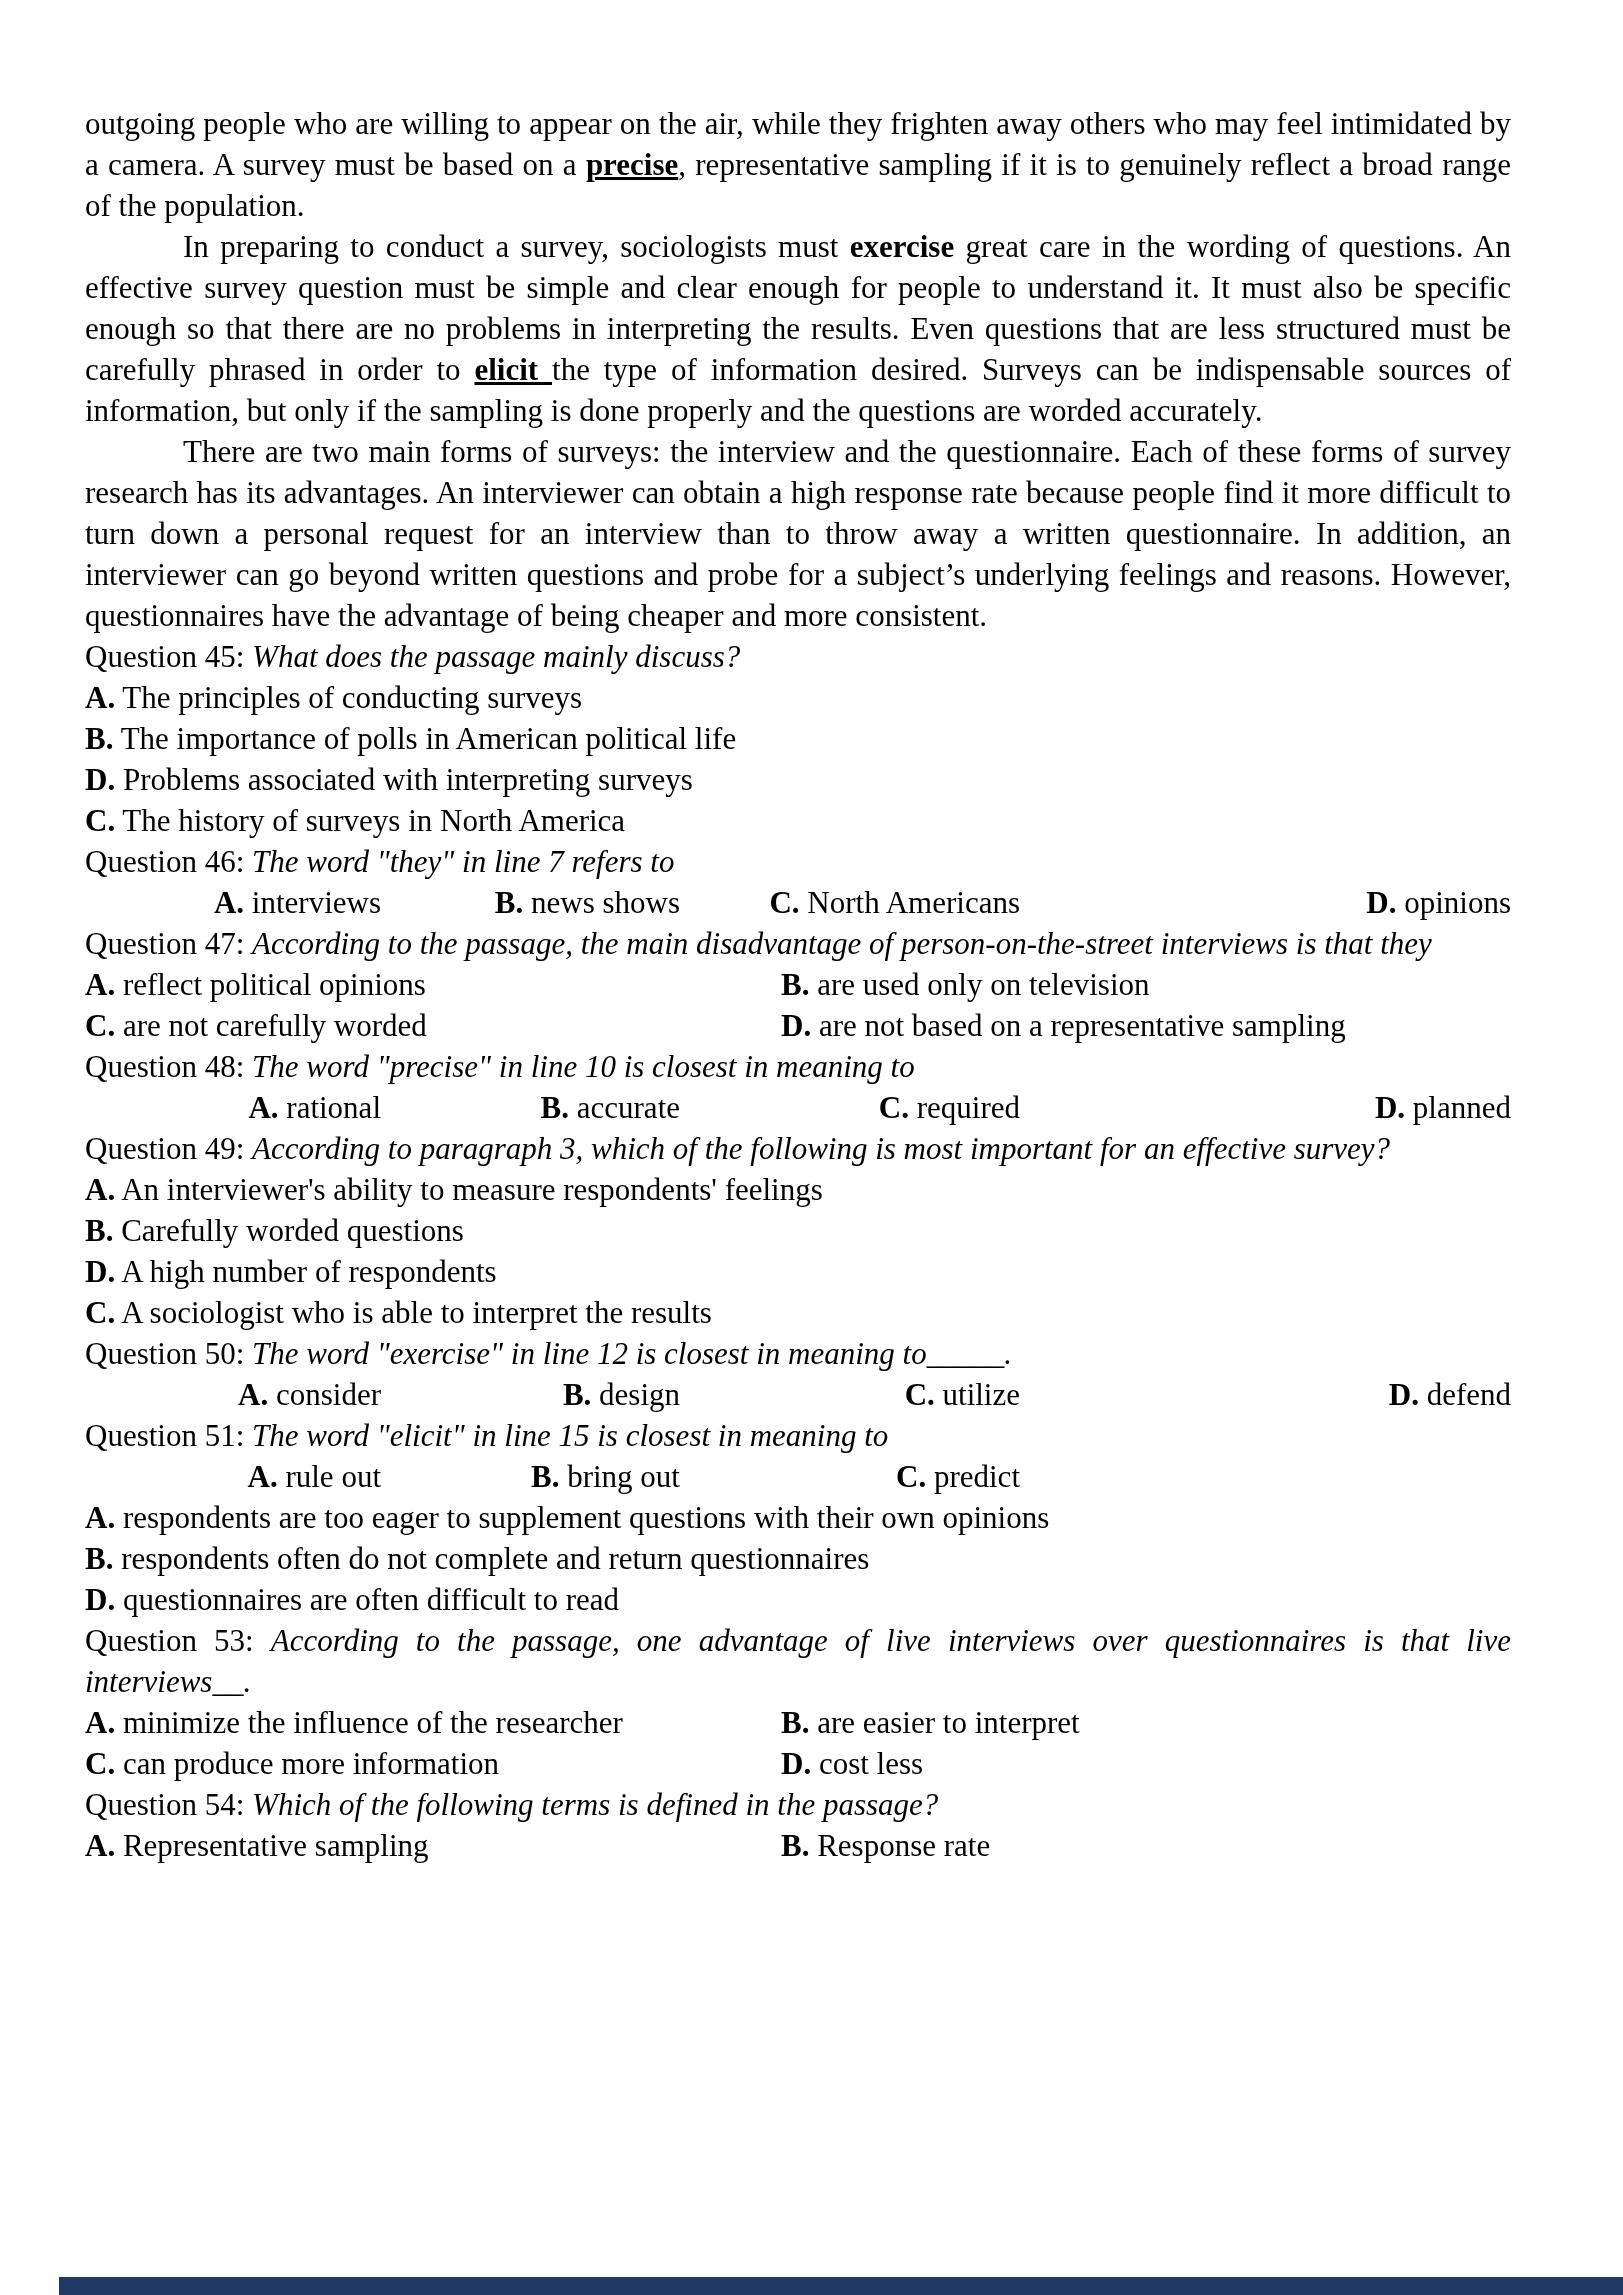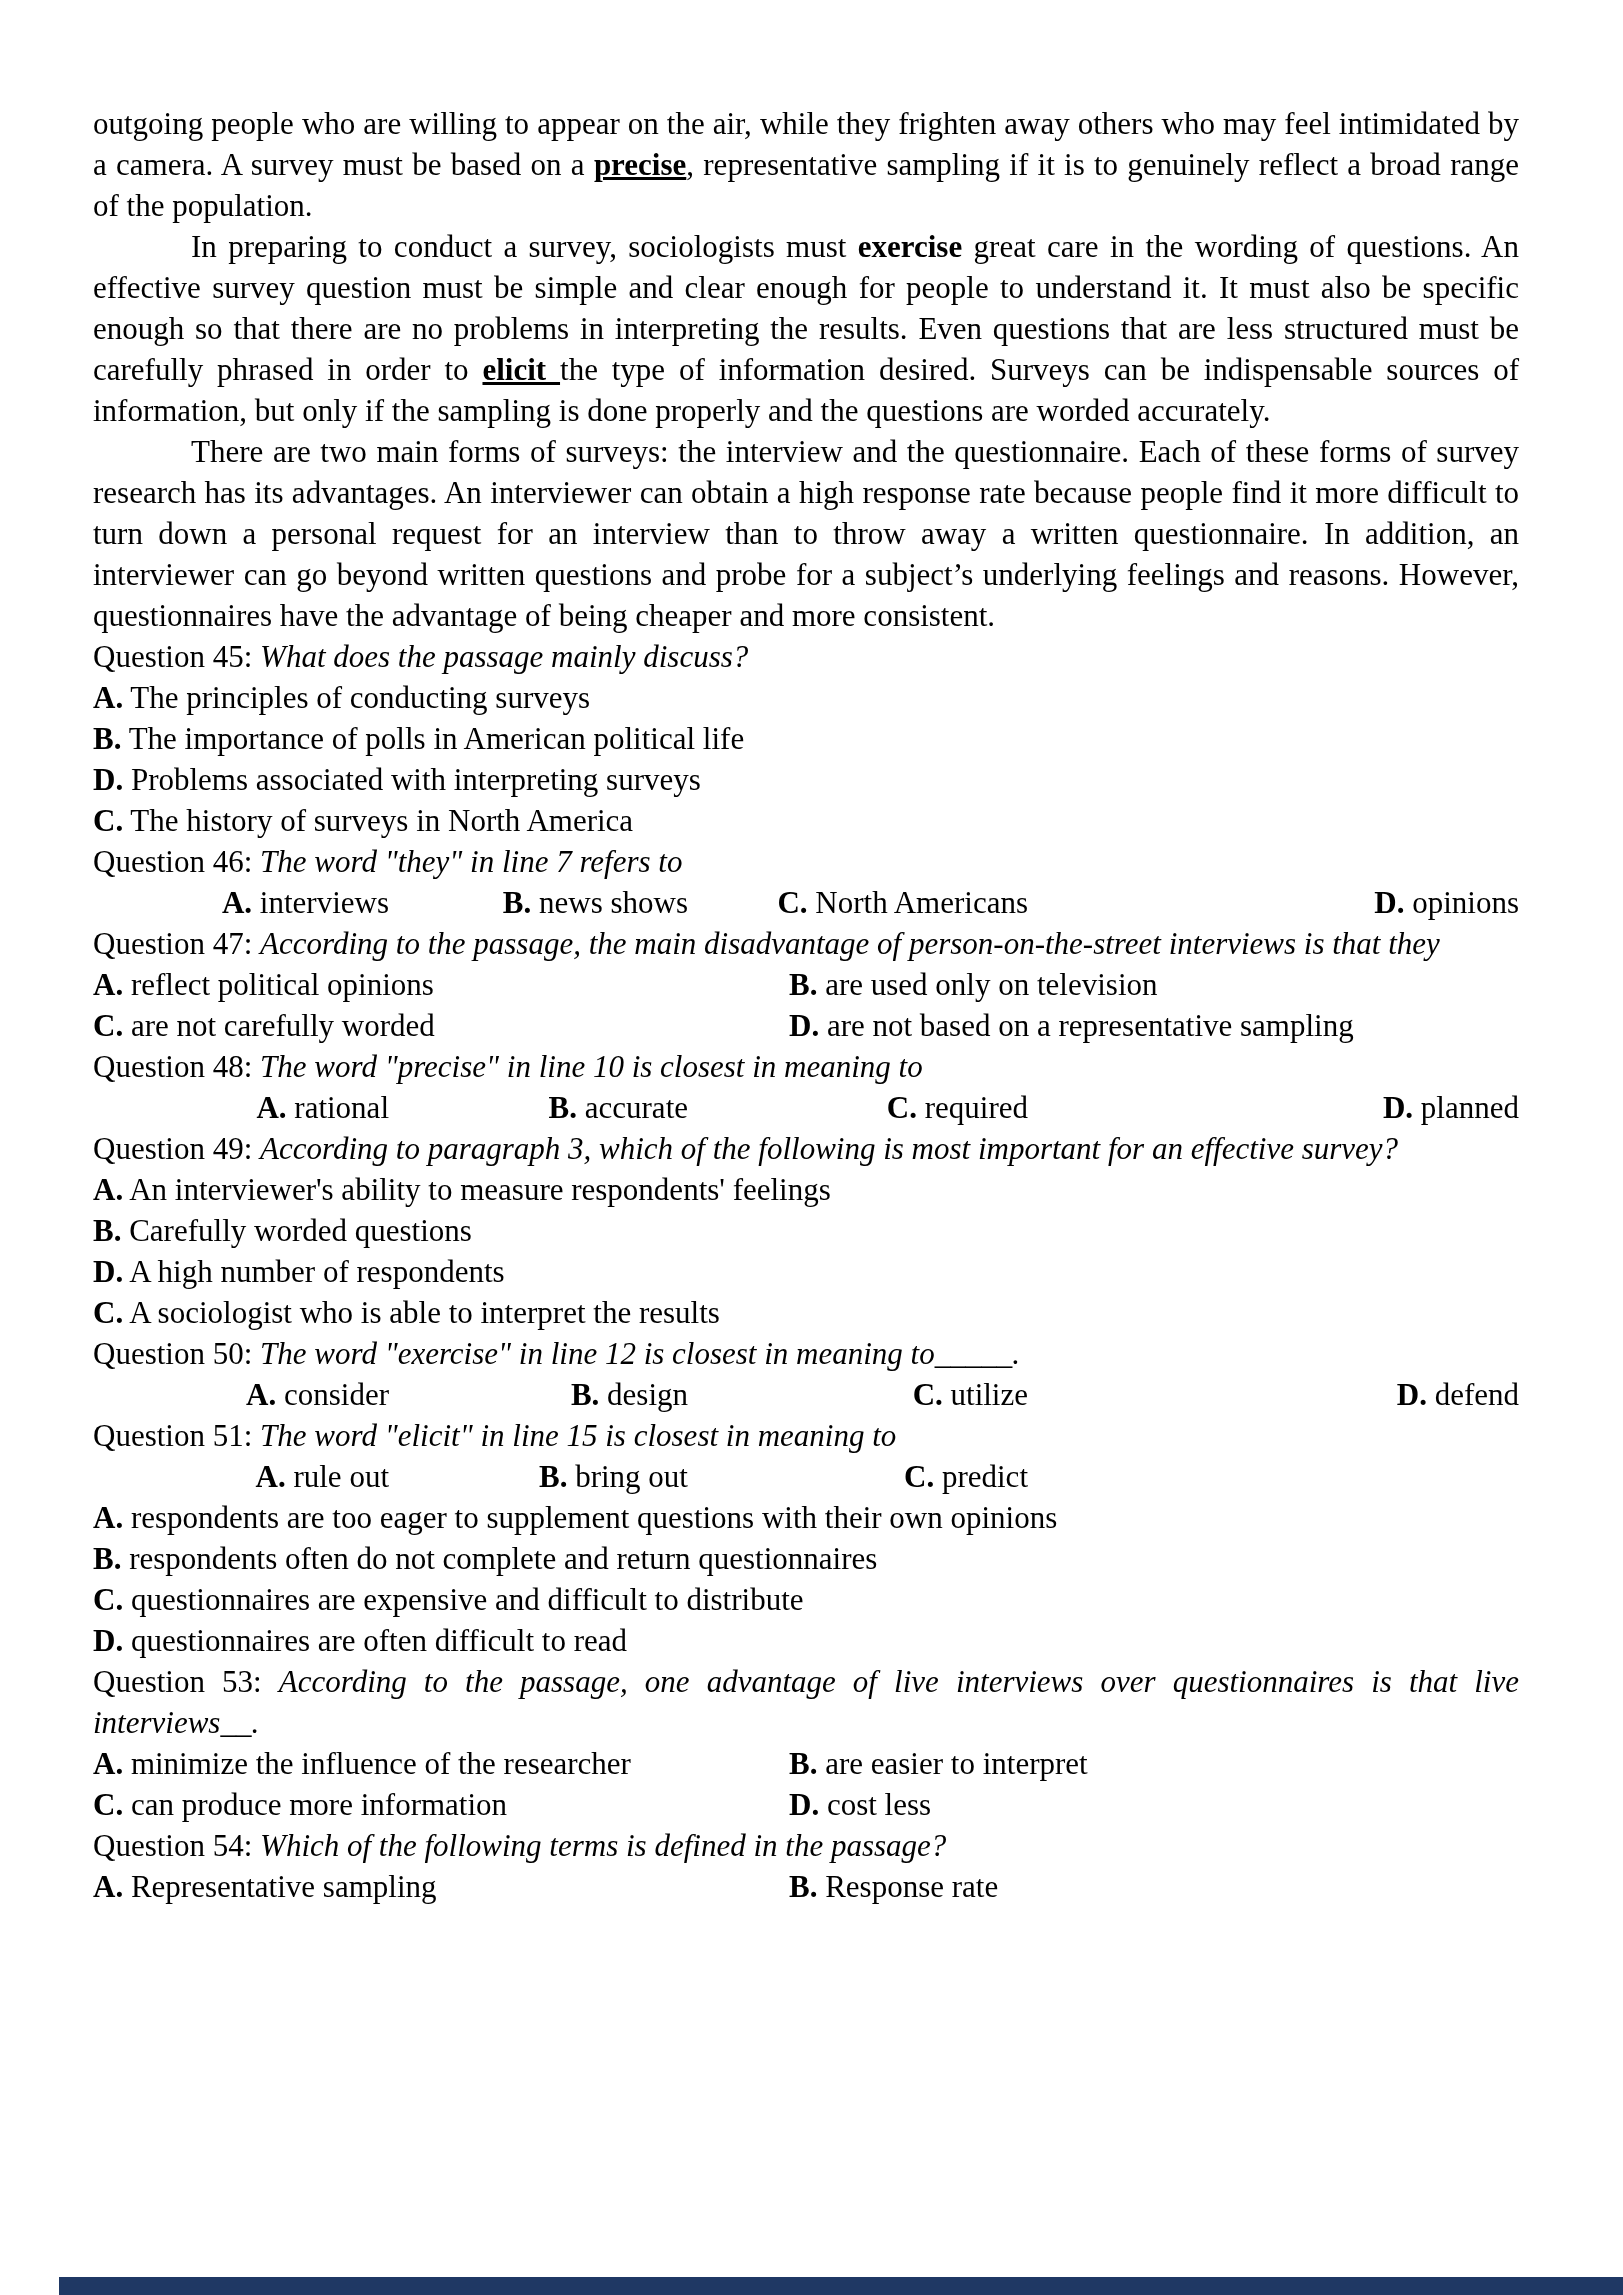--- a/index.html
+++ b/index.html
@@ -10,21 +10,21 @@
     position: relative;
     overflow: hidden;
     color: #000000;
     font-family: "Liberation Serif", serif;
     font-size: 31px;
     line-height: 41px;
   }
   .page {
     position: absolute;
     top: 103px;
-    left: 93px;
+    left: 85px;
     width: 1426px;
   }
   .para { text-align: justify; }
   .para.indent { text-indent: 98px; }
   .b { font-weight: bold; }
   .u { text-decoration: underline; }
   .q-head { text-align: justify; }
   .q-label { font-weight: normal; }
   .q-stem { font-style: italic; }
   .opt { white-space: normal; }
@@ -116,21 +116,20 @@
         <div class="opts opt-row4">
           <div class="opt"><span class="opt-letter">A.</span> <span class="opt-text">rule  out</span></div>
           <div class="opt"><span class="opt-letter">B.</span> <span class="opt-text">bring  out</span></div>
           <div class="opt"><span class="opt-letter">C.</span> <span class="opt-text">predict</span></div>
         </div>
       </div>
       <div class="question">
         <div class="opts opt-list">
           <div class="opt"><span class="opt-letter">A.</span> <span class="opt-text">respondents are too eager to supplement questions with their own opinions</span></div>
           <div class="opt"><span class="opt-letter">B.</span> <span class="opt-text">respondents often do not complete and return questionnaires</span></div>
-          <div class="opt"><span class="opt-letter">C.</span> <span class="opt-text">questionnaires are expensive and difficult to distribute</span></div>
           <div class="opt"><span class="opt-letter">D.</span> <span class="opt-text">questionnaires are often difficult to read</span></div>
         </div>
       </div>
       <div class="question">
         <div class="q-head"><span class="q-label">Question 53:</span> <span class="q-stem">According to the passage, one advantage of live interviews over questionnaires is that live interviews__.</span></div>
         <div class="opts opt-cols2">
           <div class="opt"><span class="opt-letter">A.</span> <span class="opt-text">minimize the influence of  the researcher</span></div>
           <div class="opt"><span class="opt-letter">B.</span> <span class="opt-text">are easier to interpret</span></div>
           <div class="opt"><span class="opt-letter">C.</span> <span class="opt-text">can  produce more information</span></div>
           <div class="opt"><span class="opt-letter">D.</span> <span class="opt-text">cost less</span></div>

